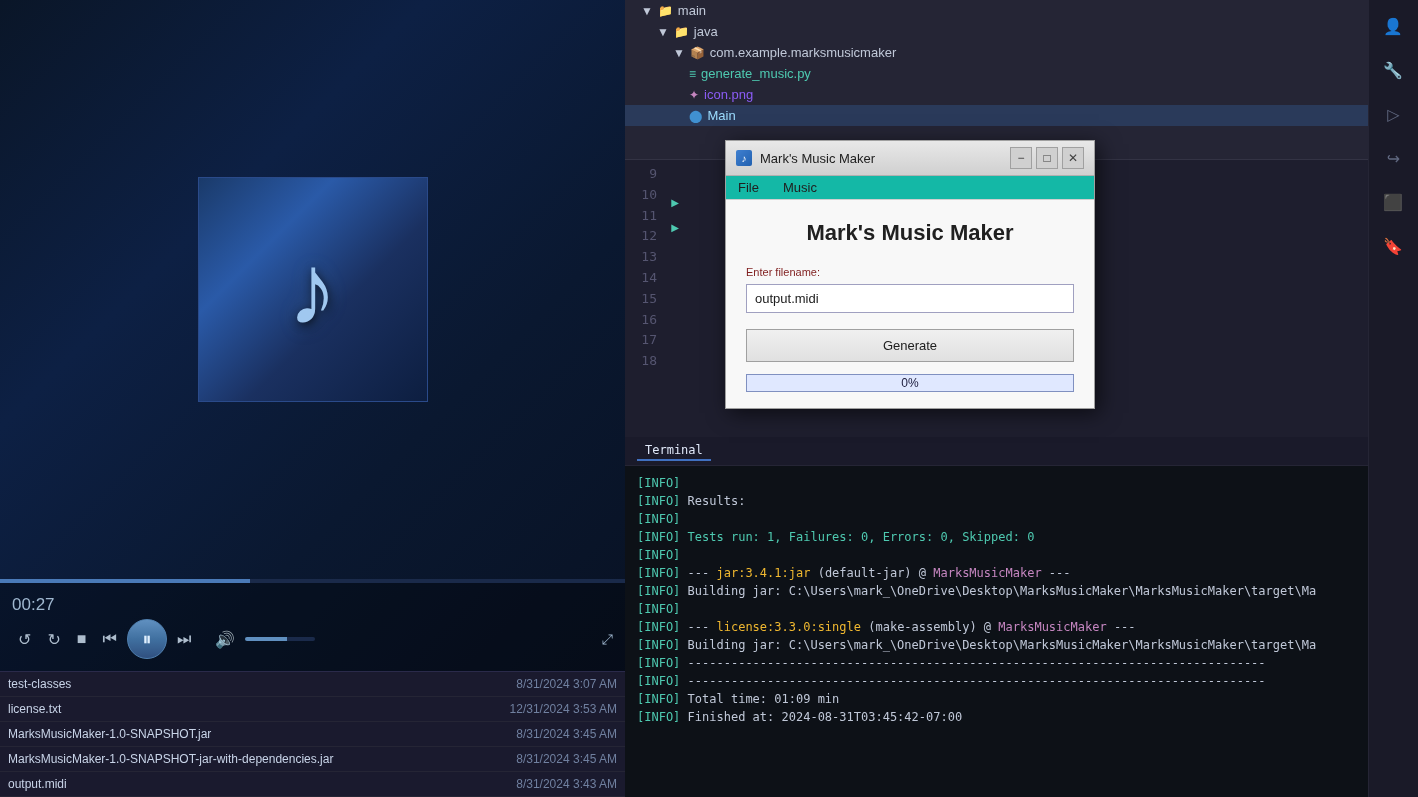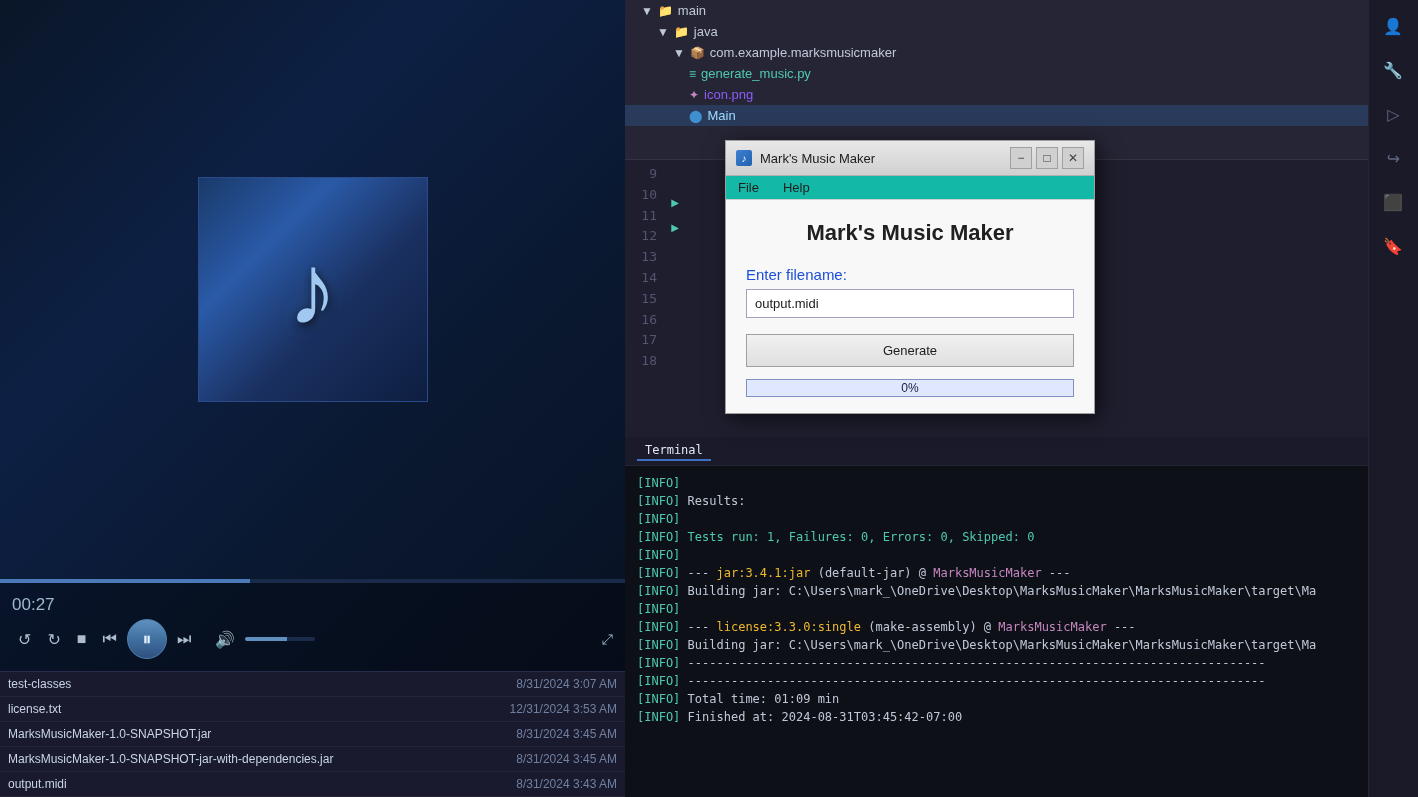--- a/index.html
+++ b/index.html
@@ -353,22 +353,22 @@
 
     .dialog-app-title {
       font-size: 22px;
       font-weight: bold;
       color: #202020;
       text-align: center;
       margin-bottom: 20px;
     }
 
     .dialog-label {
-      font-size: 15px;
-      color: #1d4ed8;
+      font-size: 11px;
+      color: #7f1d1d;
       margin-bottom: 6px;
     }
 
     .dialog-input {
       width: 100%;
       padding: 6px 8px;
       font-size: 13px;
       border: 1px solid #a0a0c0;
       background: white;
       color: #202020;
@@ -646,21 +646,21 @@
         <div class="dialog-title-icon">♪</div>
         <span class="dialog-title-text">Mark's Music Maker</span>
         <div class="dialog-ctrl-btns">
           <div class="dialog-ctrl-btn">−</div>
           <div class="dialog-ctrl-btn">□</div>
           <div class="dialog-ctrl-btn close">✕</div>
         </div>
       </div>
       <div class="dialog-menubar">
         <span class="dialog-menu-item">File</span>
-        <span class="dialog-menu-item">Help</span>
+        <span class="dialog-menu-item">Music</span>
       </div>
       <div class="dialog-body">
         <div class="dialog-app-title">Mark's Music Maker</div>
         <div class="dialog-label">Enter filename:</div>
         <input class="dialog-input" type="text" value="output.midi" style="">
         <button class="dialog-generate-btn">Generate</button>
         <div class="dialog-progress-bar">
           <div class="dialog-progress-fill"></div>
           <span class="dialog-progress-text">0%</span>
         </div>

